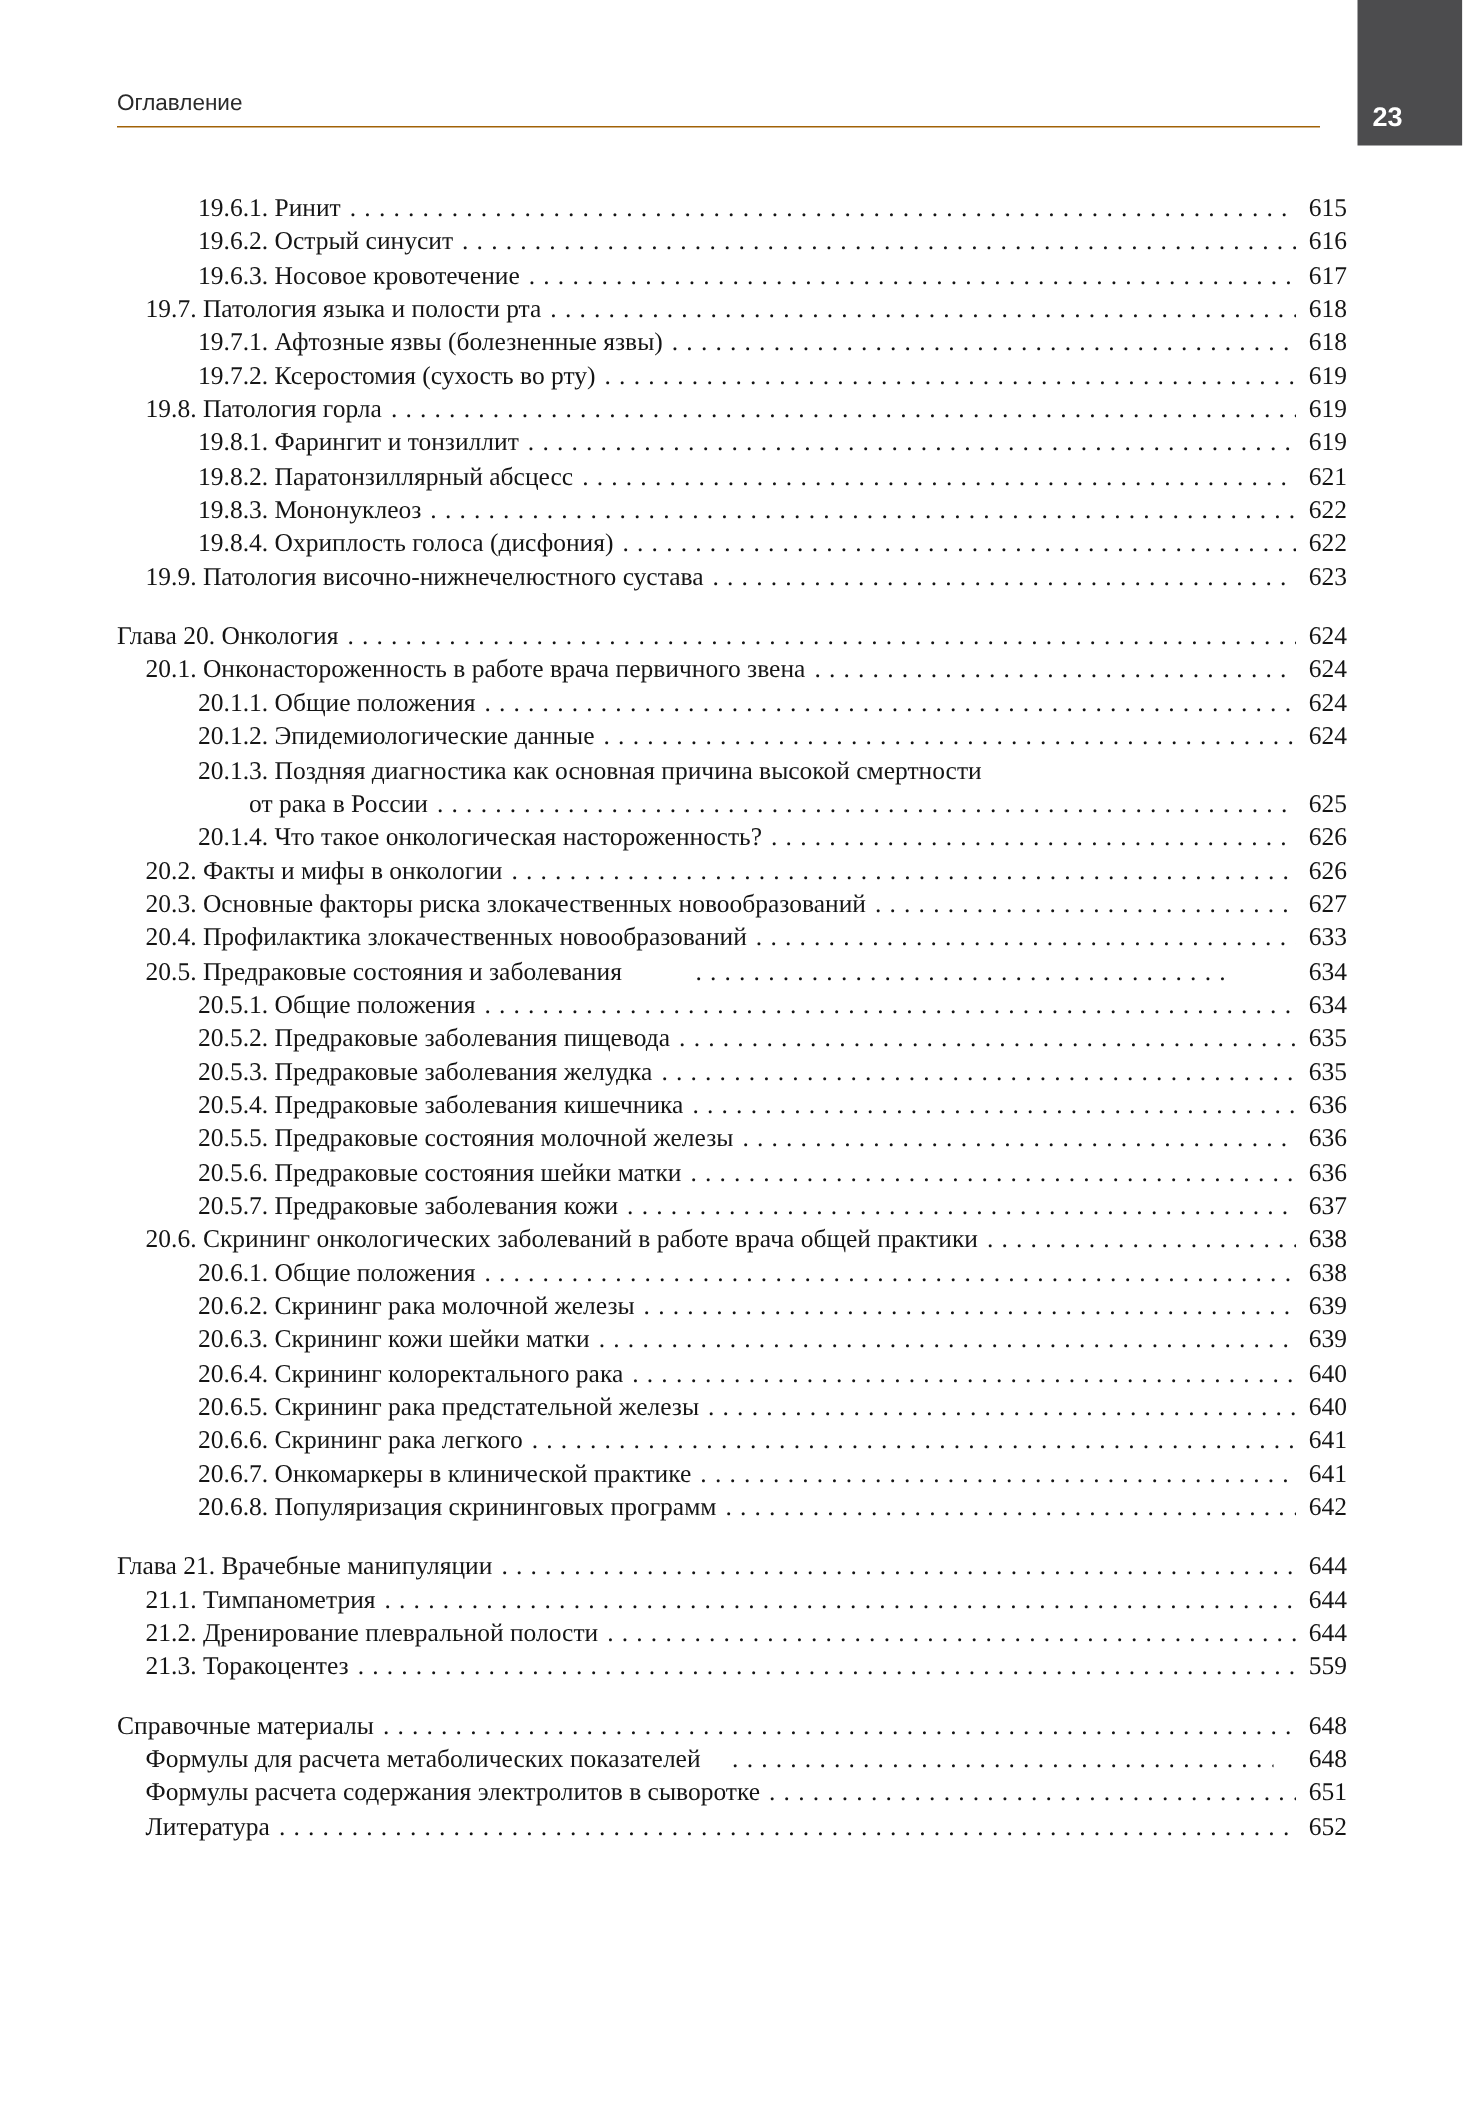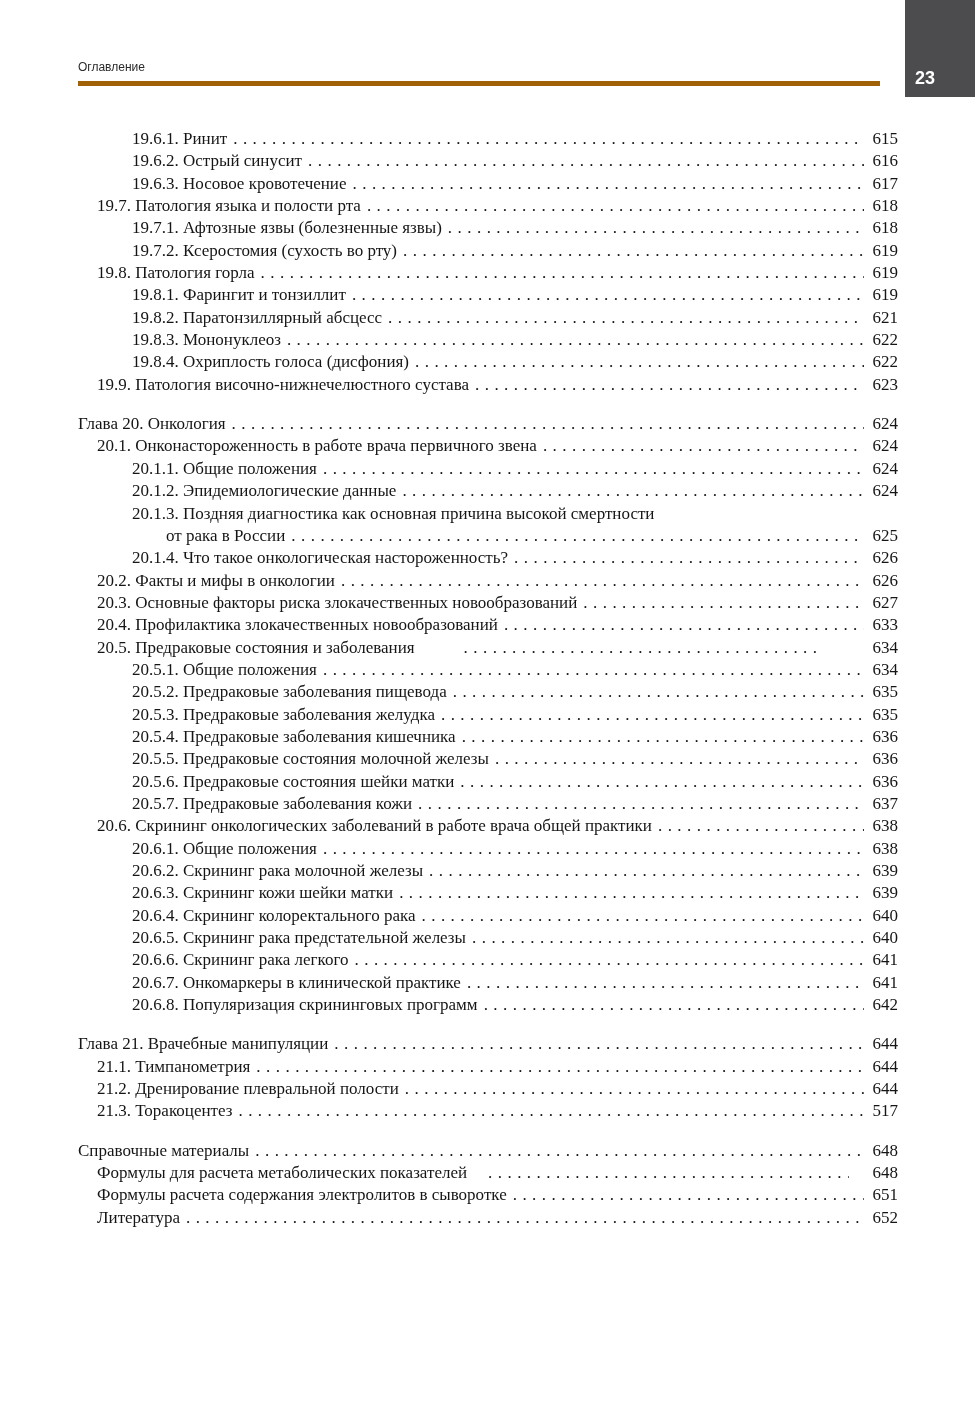--- a/index.html
+++ b/index.html
@@ -15,24 +15,24 @@
     overflow: hidden;
     font-family: "Liberation Serif", serif;
     color: #151515;
   }
   
   .running-head {
     position: absolute;
     left: 78px;
     top: 60px;
     width: 802px;
-    border-bottom: 5px solid #a16207;
+    border-bottom: 1px solid #a16207;
     padding-bottom: 7px;
     font-family: "Liberation Sans", sans-serif;
-    font-size: 12px;
+    font-size: 15px;
     color: #2a2a2a;
   }
   
   .page-tab {
     position: absolute;
     top: 0;
     right: 0;
     width: 70px;
     height: 97px;
     box-sizing: border-box;
@@ -303,21 +303,21 @@
         <span class="toc-page">644</span>
       </div>
       <div class="toc-entry" style="padding-left: 19px;">
         <span class="toc-label">21.2. Дренирование плевральной полости</span>
         <span class="toc-dots"></span>
         <span class="toc-page">644</span>
       </div>
       <div class="toc-entry" style="padding-left: 19px;">
         <span class="toc-label">21.3. Торакоцентез</span>
         <span class="toc-dots"></span>
-        <span class="toc-page">517</span>
+        <span class="toc-page">559</span>
       </div>
       <div class="toc-entry space-before" style="padding-left: 0px; justify-content: center;">
         <span class="toc-label">Справочные материалы</span>
         <span class="toc-dots"></span>
         <span class="toc-page">648</span>
       </div>
       <div class="toc-entry" style="padding-left: 19px; gap: 15px;">
         <span class="toc-label">Формулы для расчета метаболических показателей</span>
         <span class="toc-dots"></span>
         <span class="toc-page">648</span>

